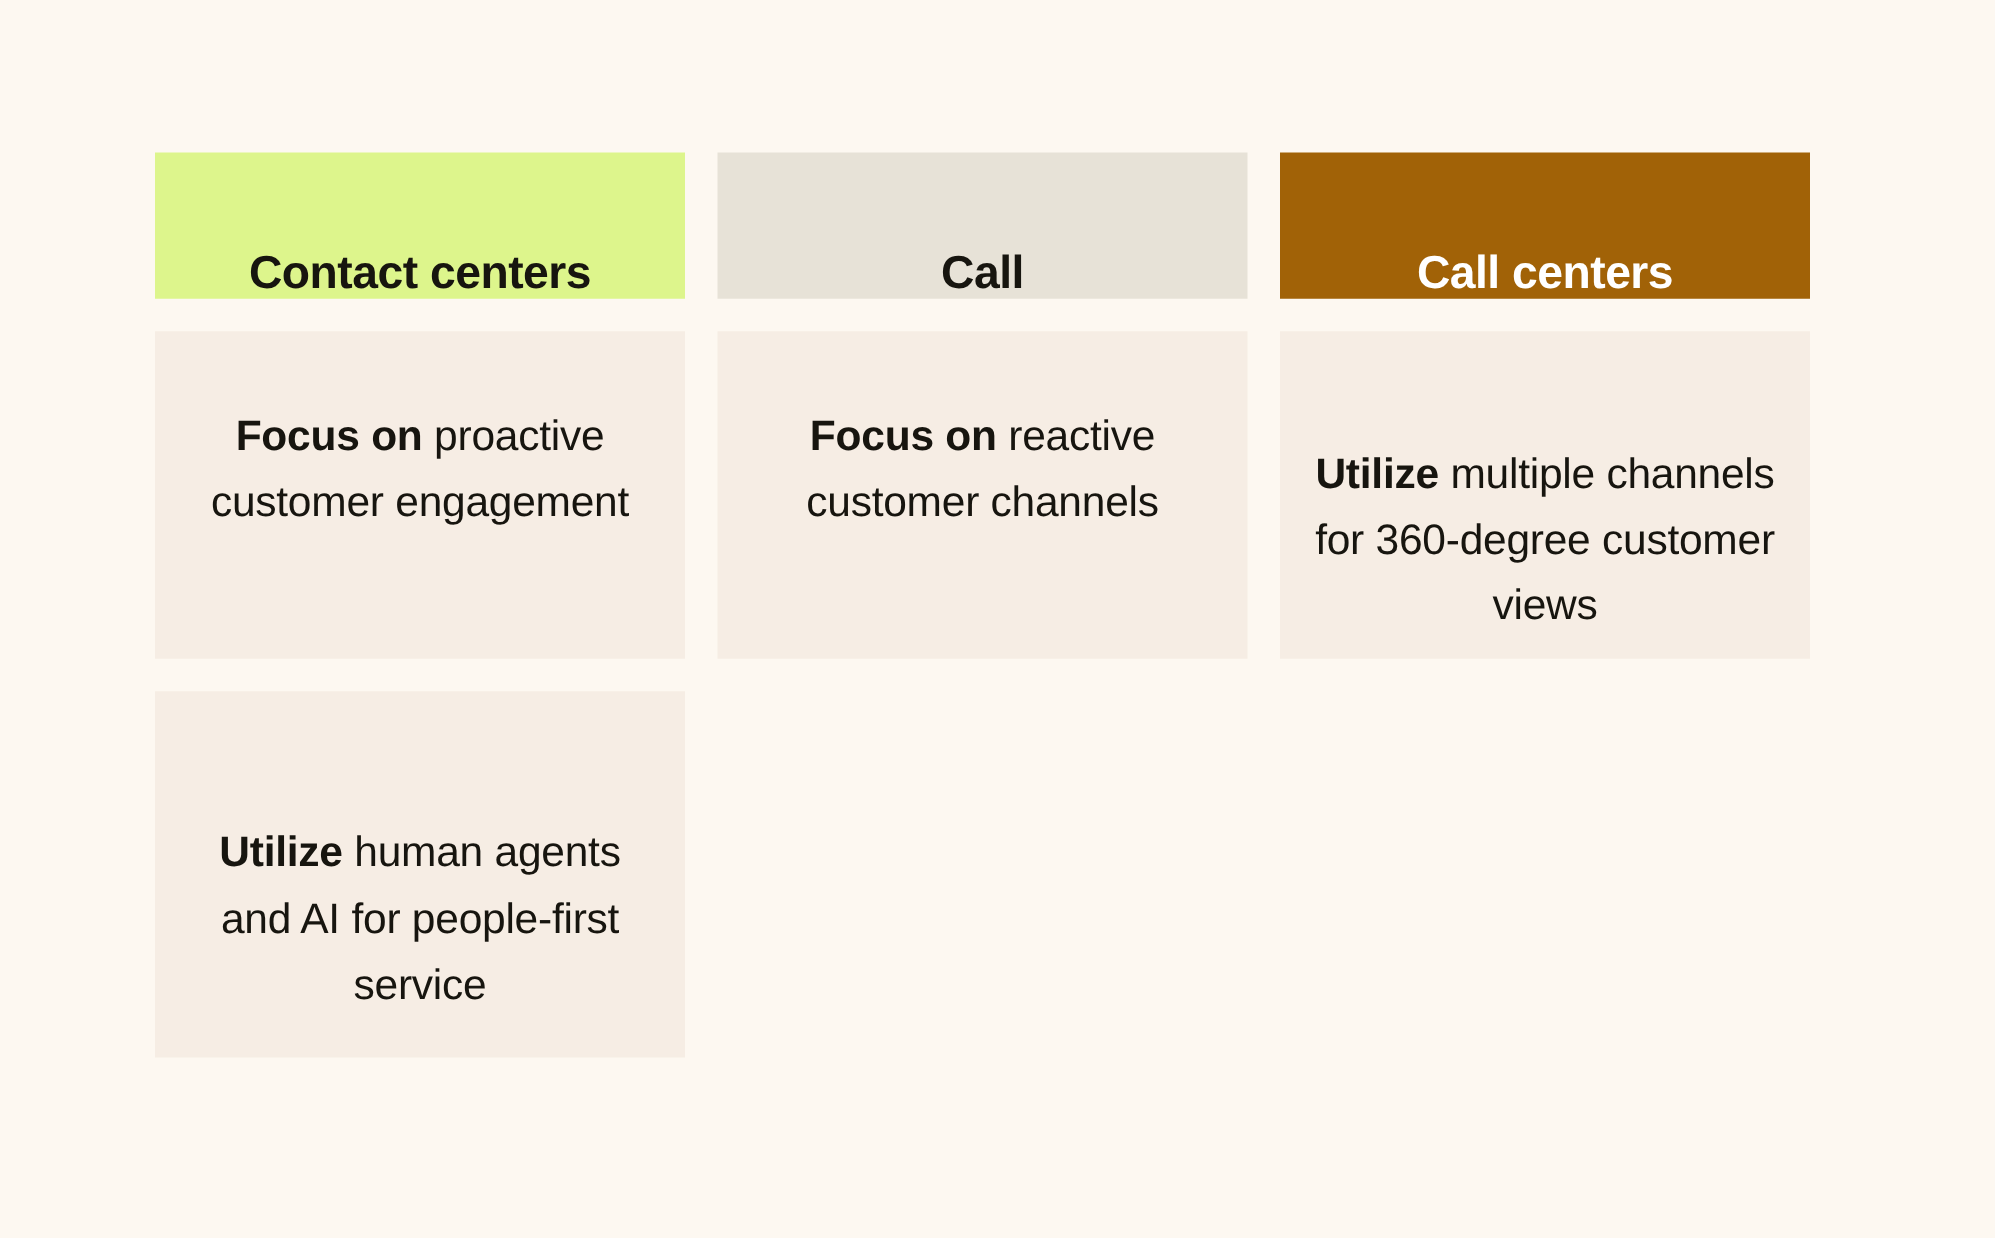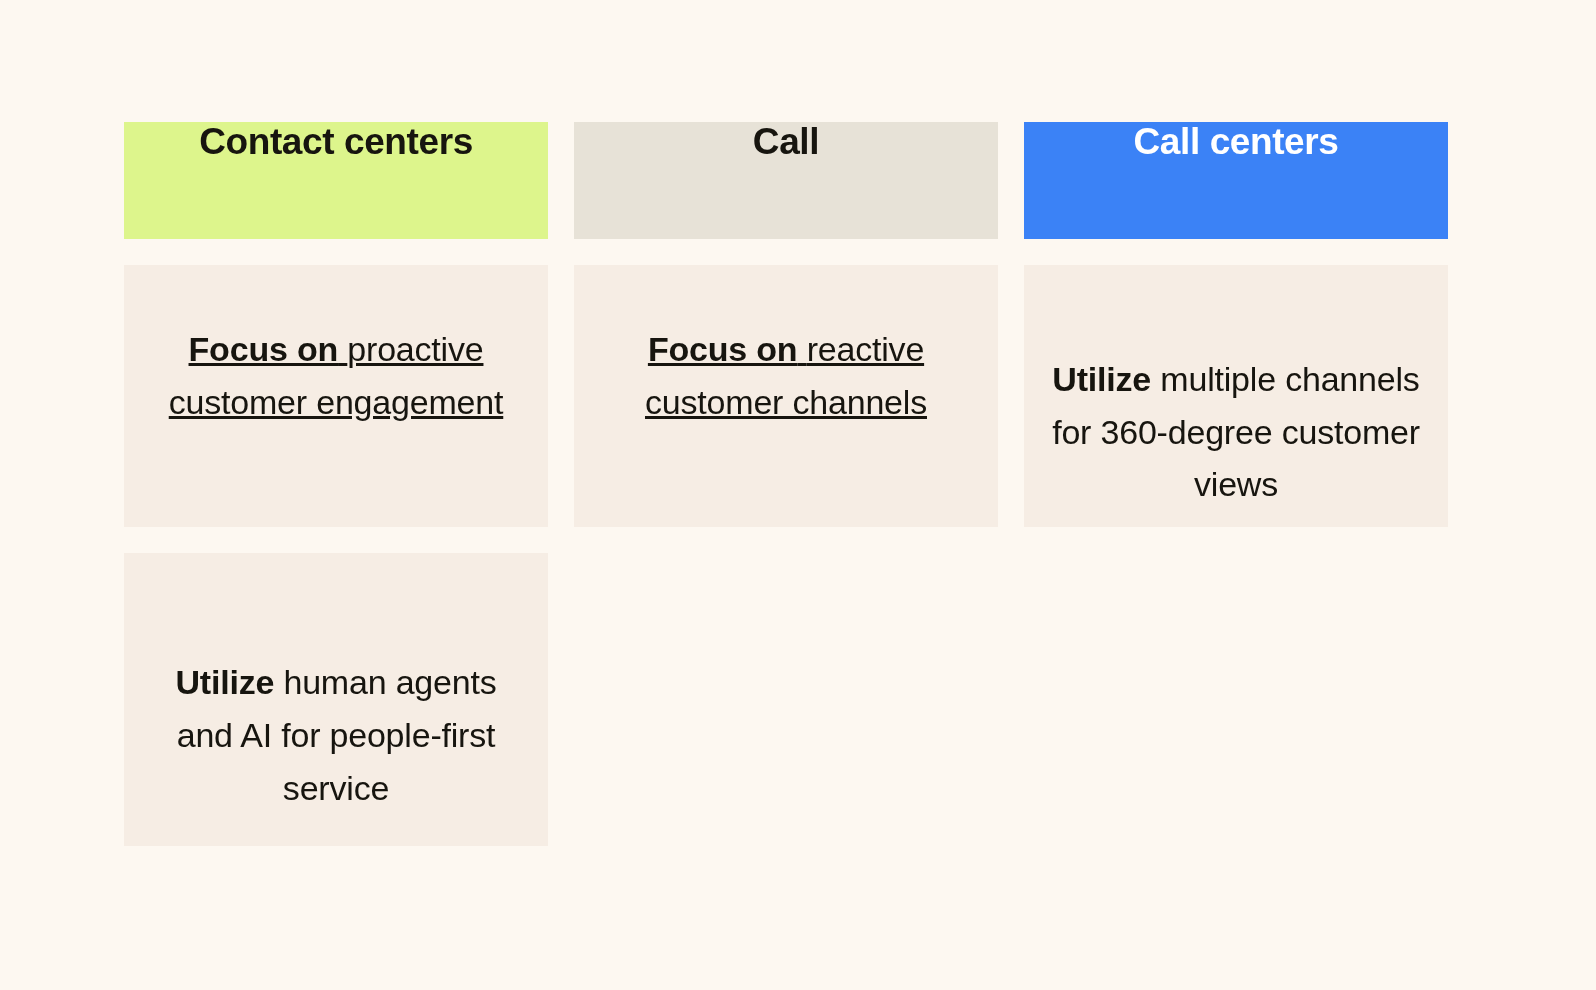--- a/index.html
+++ b/index.html
@@ -28,56 +28,56 @@
     display: grid;
     grid-template-columns: 424px 424px 424px;
     grid-template-rows: 117px 262px 293px;
     column-gap: 26px;
     row-gap: 26px;
   }
 
   
   .hcell {
     display: flex;
-    align-items: flex-start;
+    align-items: flex-end;
     justify-content: center;
     text-align: center;
   }
   .hcell .htext {
     font-size: 37px;
     font-weight: bold;
     letter-spacing: -0.4px;
     line-height: 1.1;
   }
   .hcell.green { background: #ddf58c; }
   .hcell.green .htext { color: #17150f; }
 
   .hcell.greige { background: #e7e2d7; }
   .hcell.greige .htext { color: #17150f; }
 
-  .hcell.purple { background: #3b82f6; }
+  .hcell.purple { background: #a16207; }
   .hcell.purple .htext { color: #ffffff; }
 
   
   .cell {
     background: #f6ede4;
     display: flex;
     justify-content: center;
     text-align: center;
   }
   .cell .ctext {
     font-size: 34px;
     line-height: 1.55;
     letter-spacing: -0.2px;
     color: #17150f;
     max-width: 380px;
   }
   .cell .ctext b { font-weight: bold; }
 
-  .row-focus { align-items: flex-start; padding: 58px 22px 0; text-decoration: underline; }
+  .row-focus { align-items: flex-start; padding: 58px 22px 0; }
   .row-utilize { align-items: center; padding: 72px 22px 0; }
 </style>
 </head>
 <body>
 
 <div class="board">
   <div class="grid">
 
     <div class="hcell green">
       <span class="htext">Contact centers</span>

